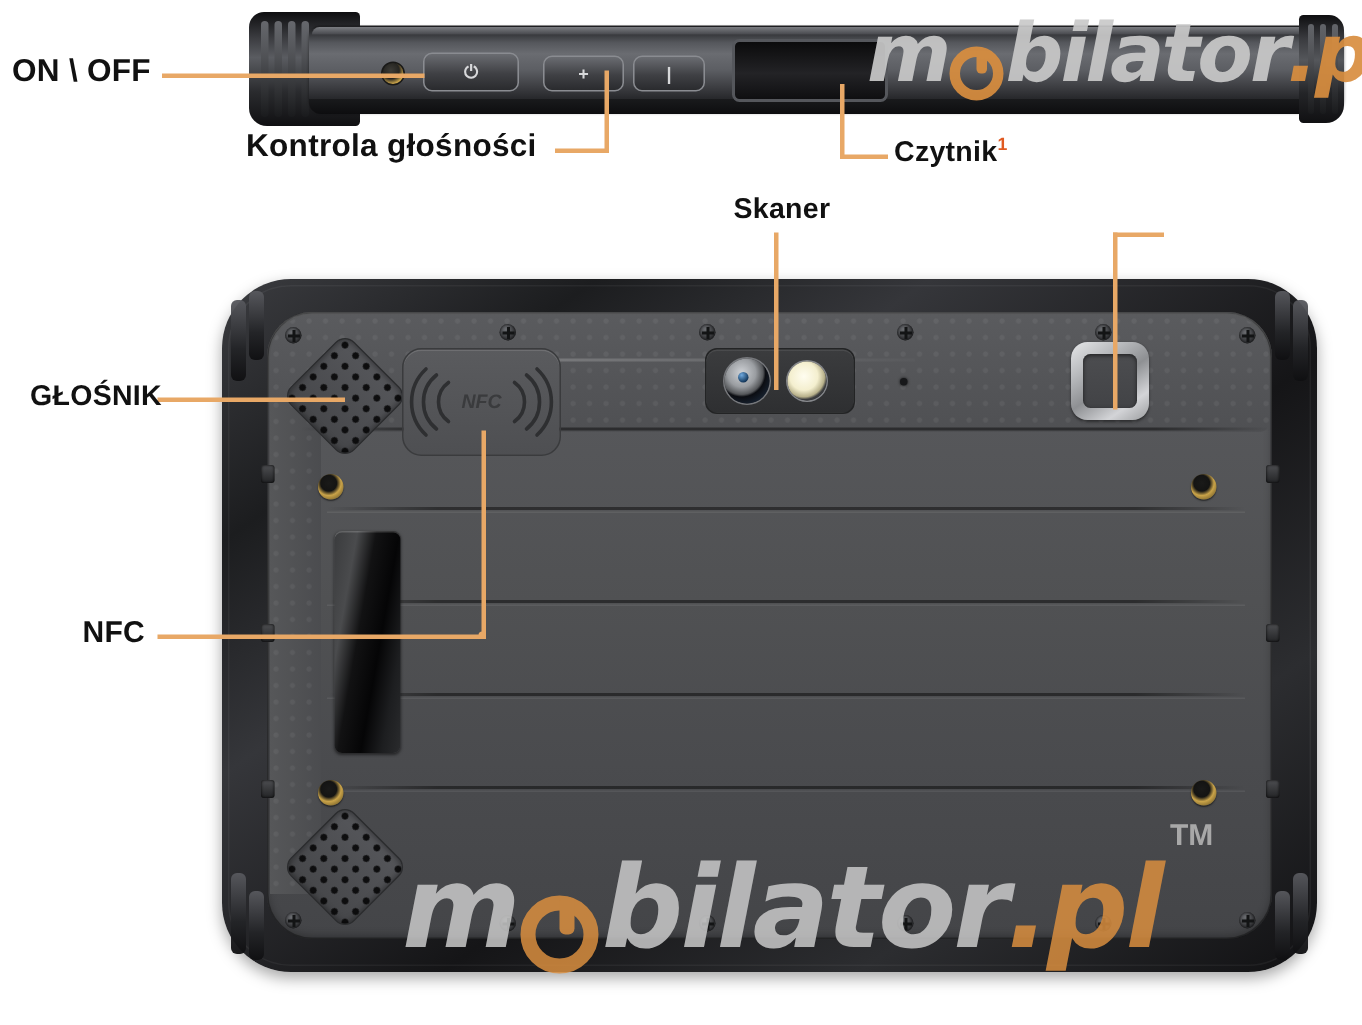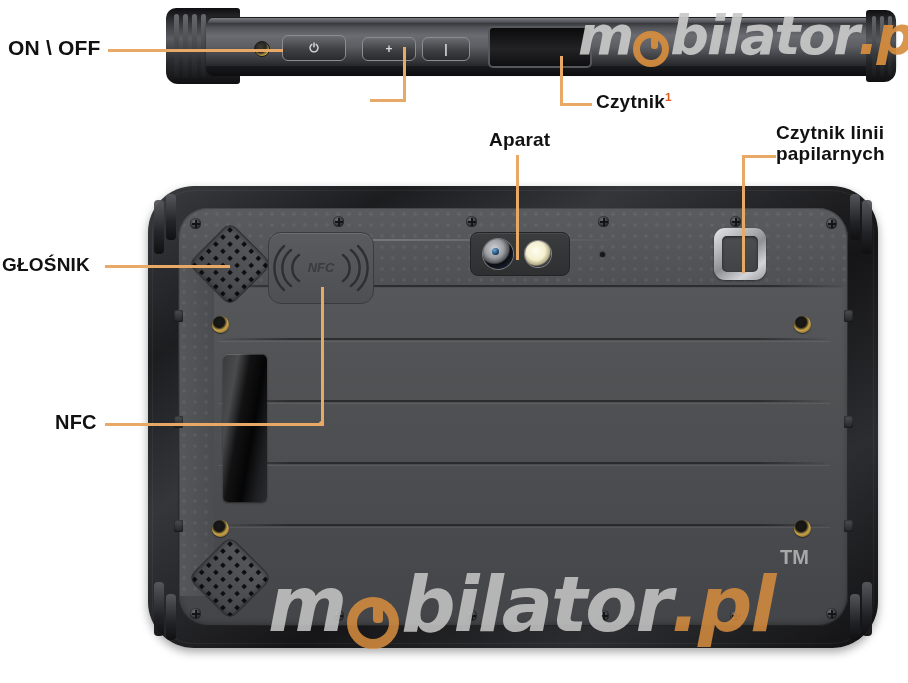--- a/index.html
+++ b/index.html
@@ -326,25 +326,24 @@
   <div class="lead v" style="left:742px;top:155px;height:118px;"></div>
 
   <div class="lead h" style="left:105px;top:265px;width:125px;"></div>
 
   <div class="lead h" style="left:105px;top:423px;width:219px;"></div>
   <div class="lead v" style="left:321px;top:287px;height:138px;"></div>
   <div class="dot" style="left:319px;top:421px;"></div>
 
   <div class="callout" id="lbl-onoff" style="left:8px;top:36px;font-size:21px;">ON \ OFF</div>
 
+  <div class="callout" id="lbl-vol" style="left:164px;top:86px;font-size:21px;">Kontrola głośności</div>
 
   <div class="callout" id="lbl-skaner" style="left:596px;top:90px;font-size:19px;"><span>Czytnik</span><span class="sup">1</span></div>
 
-  <div class="callout" id="lbl-aparat" style="left:489px;top:129px;font-size:19px;">Aparat</div>
-
-  <div class="callout" id="lbl-fp" style="left:776px;top:122px;font-size:19px;text-align:left;">Czytnik linii
-papilarnych</div>
-
-  <div class="callout" id="lbl-spk" style="left:2px;top:254px;font-size:19px;">GŁOŚNIK</div>
+  <div class="callout" id="lbl-aparat" style="left:489px;top:129px;font-size:19px;">Skaner</div>
+
+
+  <div class="callout" id="lbl-spk" style="left:20px;top:254px;font-size:19px;">GŁOŚNIK</div>
 
   <div class="callout" id="lbl-nfc" style="left:55px;top:411px;font-size:20px;">NFC</div>
 
 </div>
 
 </body></html>

